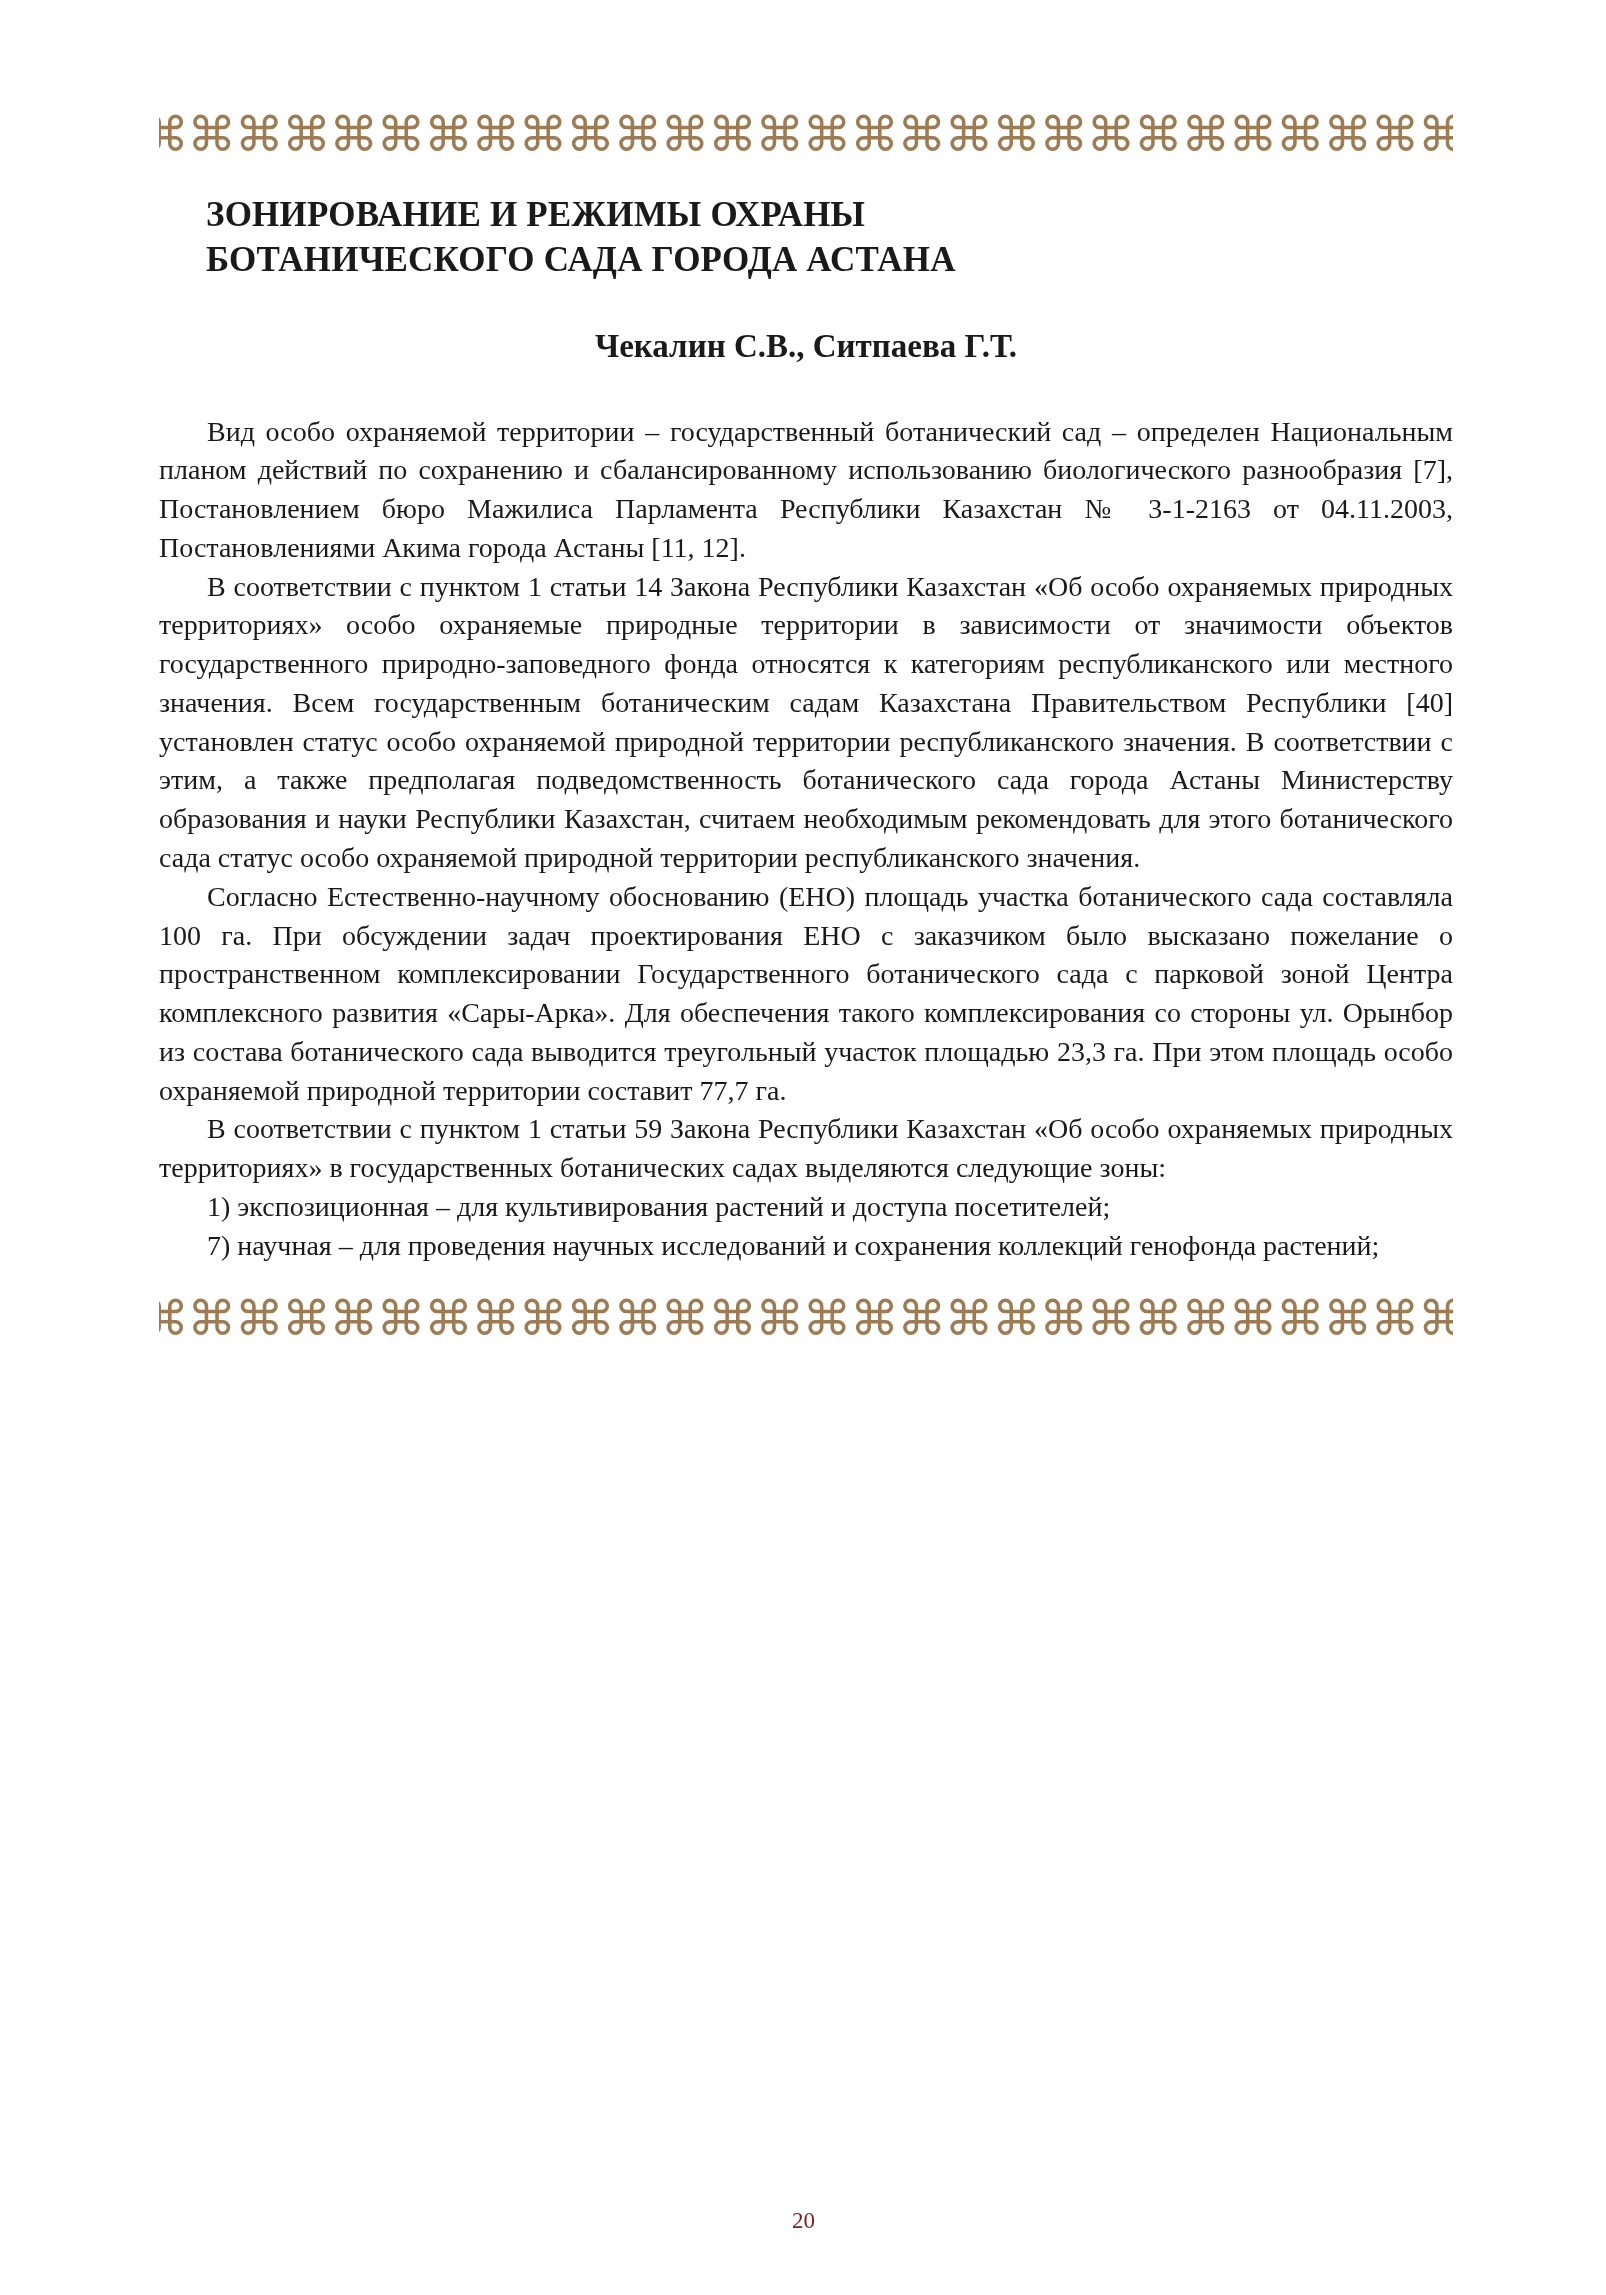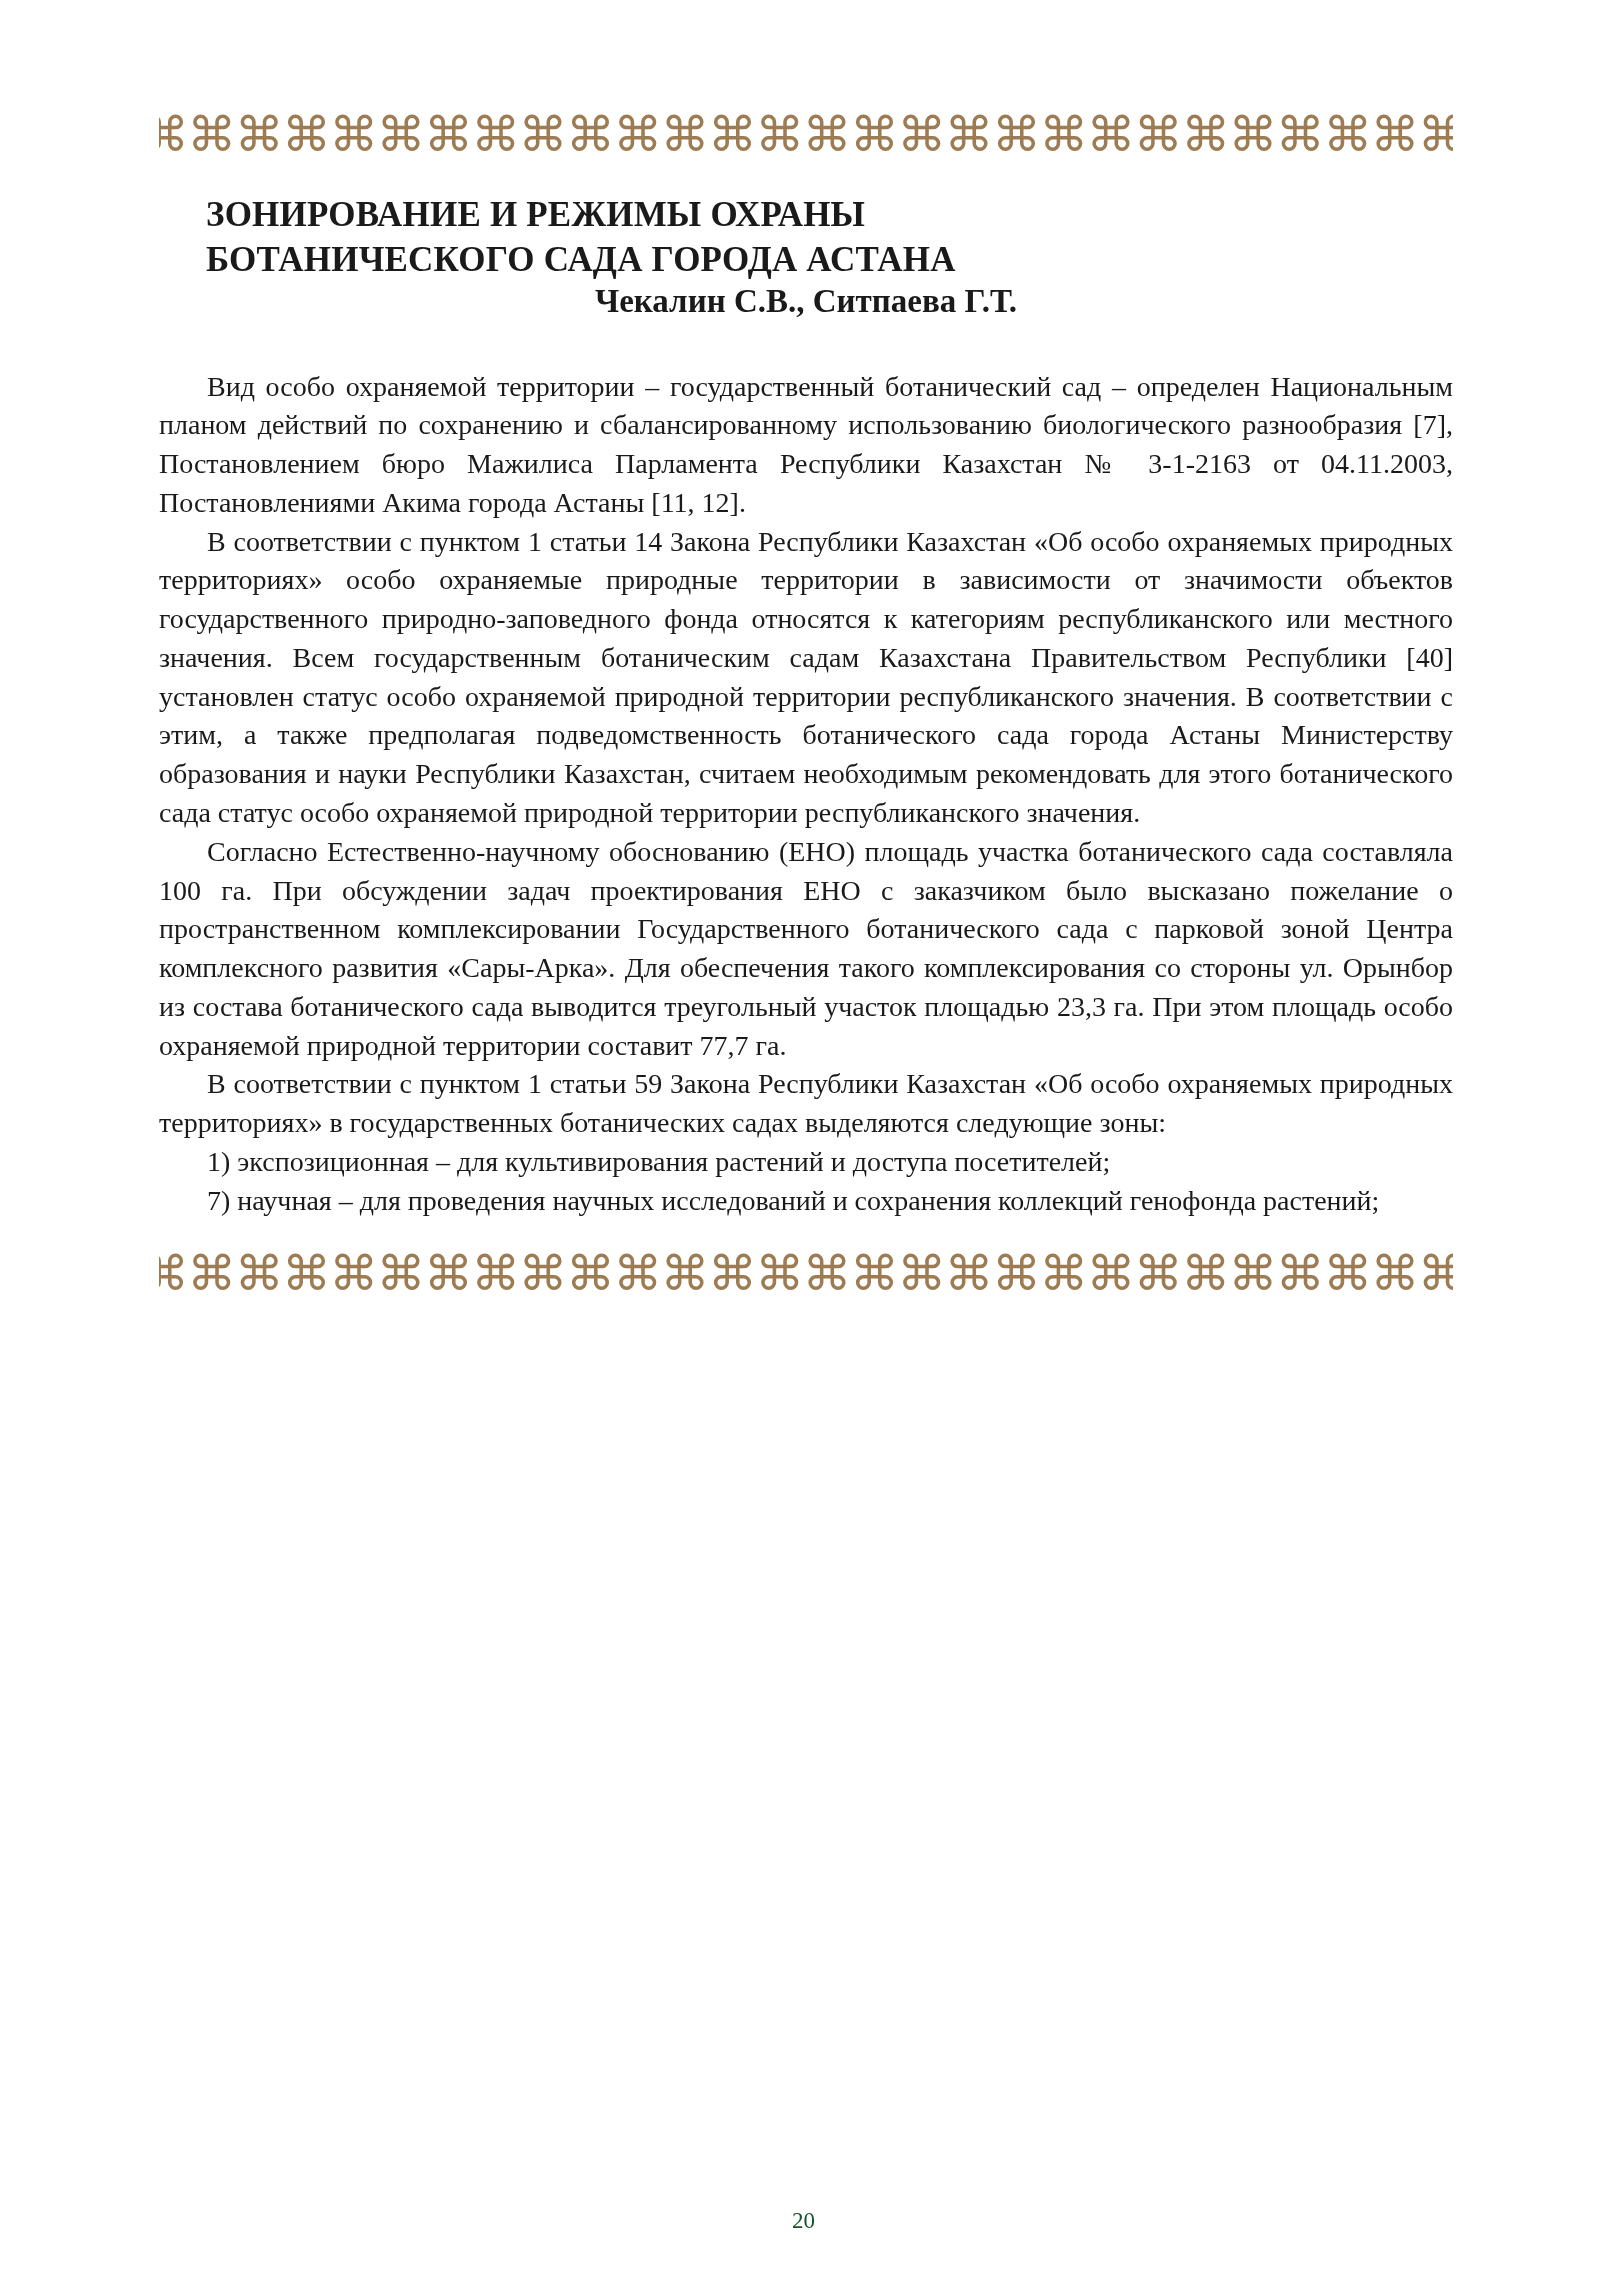--- a/index.html
+++ b/index.html
@@ -55,41 +55,42 @@
     letter-spacing: 0.2px;
     margin: 0 0 0 0;
     padding: 0 47px;
   }
   .title .line2 { display: block; }
 
   .authors {
     text-align: center;
     font-weight: bold;
     font-size: 33px;
+    margin-top: 45px;
     margin-bottom: 48px;
   }
 
   p.body {
     margin: 0;
     font-size: 28px;
     line-height: 1.385;
     text-align: justify;
     text-justify: inter-word;
     text-indent: 48px;
     hyphens: manual;
   }
 
   .pagenum {
     position: absolute;
     left: 0;
     right: 0;
     bottom: 61px;
     text-align: center;
     font-size: 23px;
-    color: #14532d;
+    color: #7f1d1d;
     font-family: "Liberation Serif", serif;
   }
 </style>
 </head>
 <body>
 
 <div class="page">
 
   <div class="content">
 

